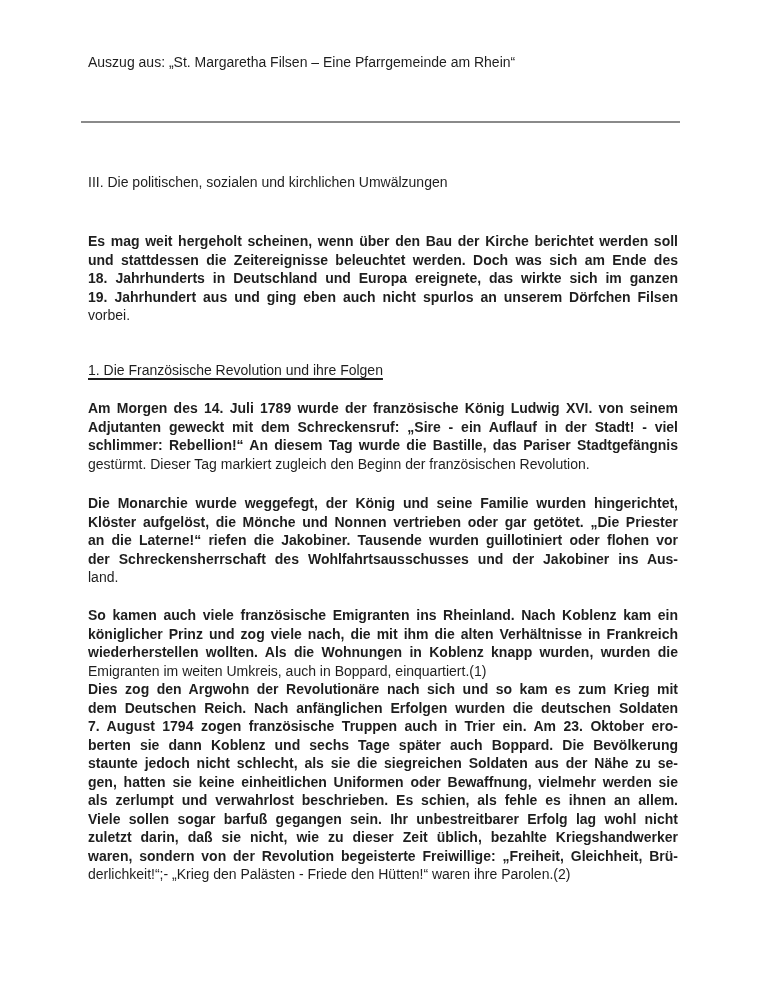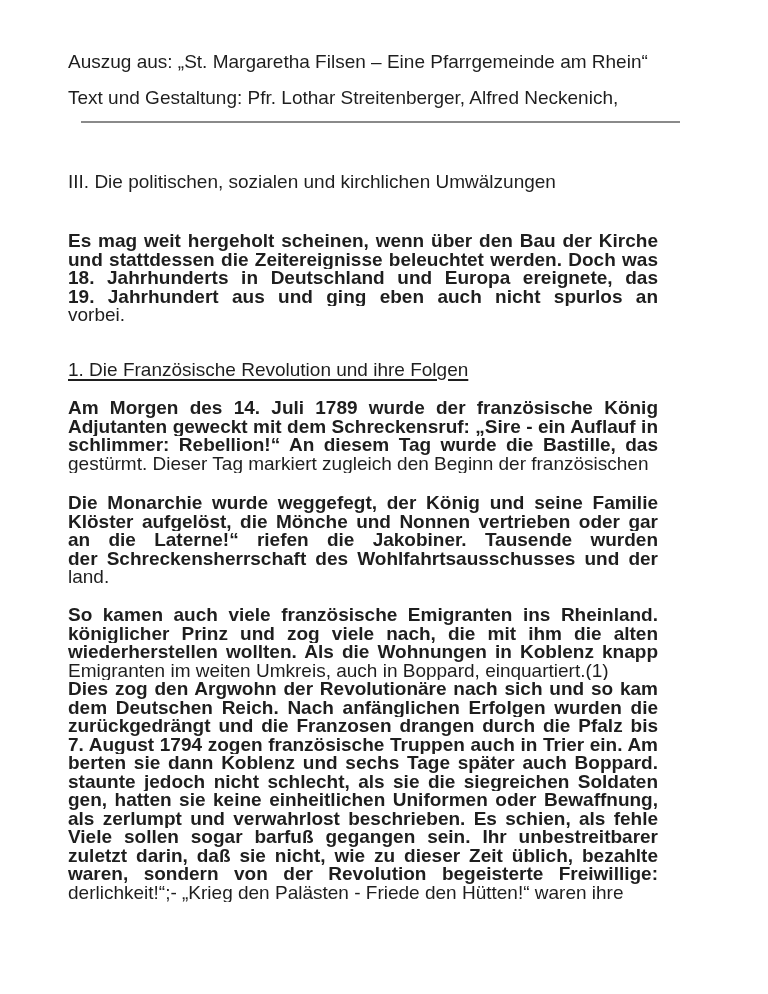--- a/index.html
+++ b/index.html
@@ -7,23 +7,23 @@
     position: relative;
     width: 768px;
     height: 994px;
     background: #ffffff;
     font-family: "Liberation Sans", "DejaVu Sans", sans-serif;
     color: #1e1e1e;
     overflow: hidden;
   }
   .block {
     position: absolute;
-    left: 68px;
+    left: 88px;
     width: 590px;
-    font-size: 19px;
+    font-size: 14px;
     line-height: 18.5px;
   }
   .ln { height: 18.5px; overflow: hidden; }
   .j  { text-align: justify; text-align-last: justify; font-weight: bold; }
   .bold { font-weight: normal; }
   .indent2 { padding-left: 30px; }
   .underlined { text-decoration: underline; text-decoration-thickness: 1.5px; text-underline-offset: 3px; }
   .rule {
     position: absolute;
     left: 81px;
@@ -35,21 +35,20 @@
 </head>
 <body>
 
 <div class="page">
 
   <div class="block" style="top:53px">
     <div class="ln">Auszug aus: „St. Margaretha Filsen – Eine Pfarrgemeinde am Rhein“</div>
   </div>
 
   <div class="block" style="top:89px">
-    <div class="ln">Text und Gestaltung: Pfr. Lothar Streitenberger, Alfred Neckenich, Günter Runkel</div>
   </div>
 
   <div class="rule" style="top:121px"></div>
 
   <div class="block bold" style="top:173px">
     <div class="ln">III. Die politischen, sozialen und kirchlichen Umwälzungen</div>
   </div>
 
   <div class="block" style="top:232px">
     <div class="ln j">Es mag weit hergeholt scheinen, wenn über den Bau der Kirche berichtet werden soll</div>
@@ -78,21 +77,20 @@
     <div class="ln">land.</div>
   </div>
 
   <div class="block" style="top:606px">
     <div class="ln j">So kamen auch viele französische Emigranten ins Rheinland. Nach Koblenz kam ein</div>
     <div class="ln j">königlicher Prinz und zog viele nach, die mit ihm die alten Verhältnisse in Frankreich</div>
     <div class="ln j">wiederherstellen wollten. Als die Wohnungen in Koblenz knapp wurden, wurden die</div>
     <div class="ln">Emigranten im weiten Umkreis, auch in Boppard, einquartiert.(1)</div>
     <div class="ln j">Dies zog den Argwohn der Revolutionäre nach sich und so kam es zum Krieg mit</div>
     <div class="ln j">dem Deutschen Reich. Nach anfänglichen Erfolgen wurden die deutschen Soldaten</div>
-    <div class="ln j">zurückgedrängt und die Franzosen drangen durch die Pfalz bis nach Mainz vor. Am</div>
     <div class="ln j">7. August 1794 zogen französische Truppen auch in Trier ein. Am 23. Oktober ero-</div>
     <div class="ln j">berten sie dann Koblenz und sechs Tage später auch Boppard. Die Bevölkerung</div>
     <div class="ln j">staunte jedoch nicht schlecht, als sie die siegreichen Soldaten aus der Nähe zu se-</div>
     <div class="ln j">gen, hatten sie keine einheitlichen Uniformen oder Bewaffnung, vielmehr werden sie</div>
     <div class="ln j">als zerlumpt und verwahrlost beschrieben. Es schien, als fehle es ihnen an allem.</div>
     <div class="ln j">Viele sollen sogar barfuß gegangen sein. Ihr unbestreitbarer Erfolg lag wohl nicht</div>
     <div class="ln j">zuletzt darin, daß sie nicht, wie zu dieser Zeit üblich, bezahlte Kriegshandwerker</div>
     <div class="ln j">waren, sondern von der Revolution begeisterte Freiwillige: „Freiheit, Gleichheit, Brü-</div>
     <div class="ln">derlichkeit!“;- „Krieg den Palästen - Friede den Hütten!“ waren ihre Parolen.(2)</div>
   </div>

